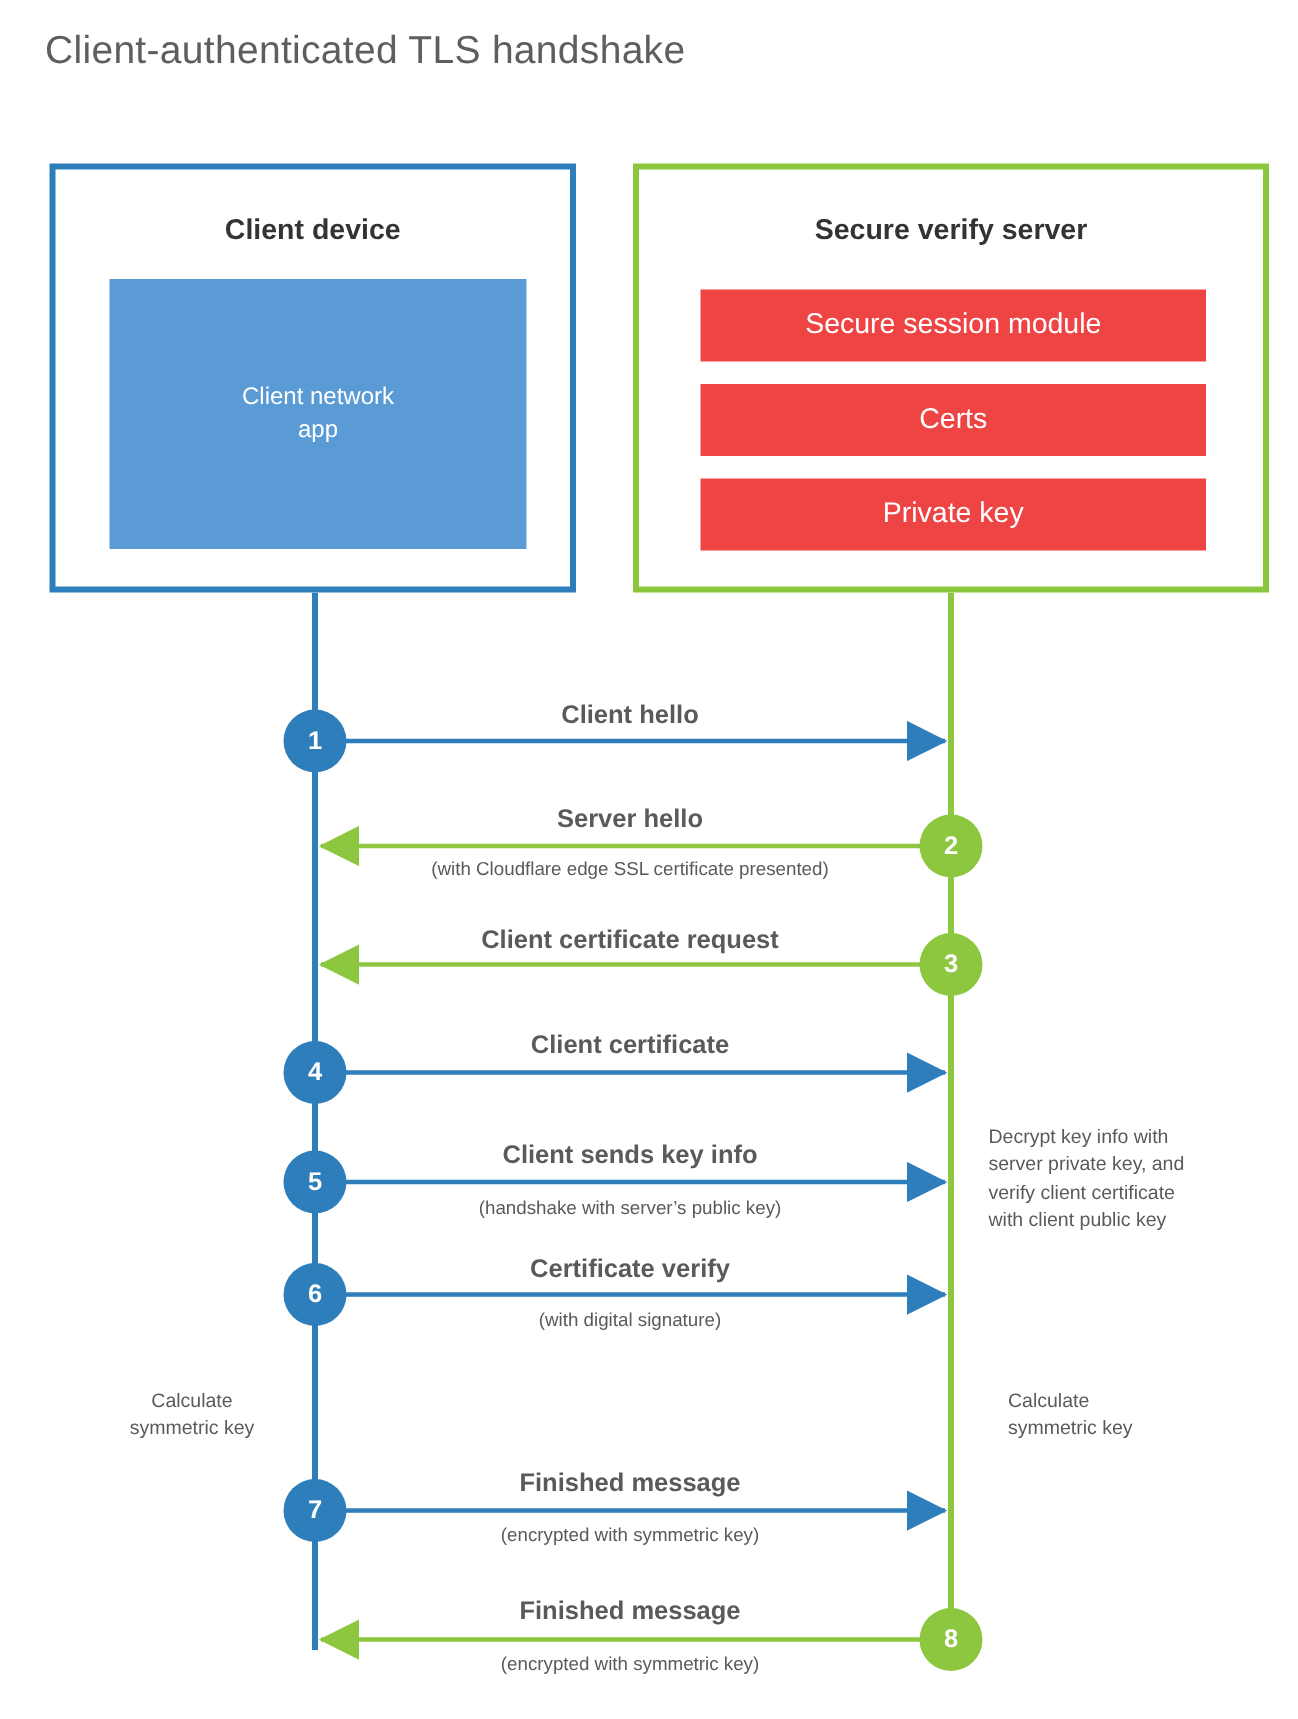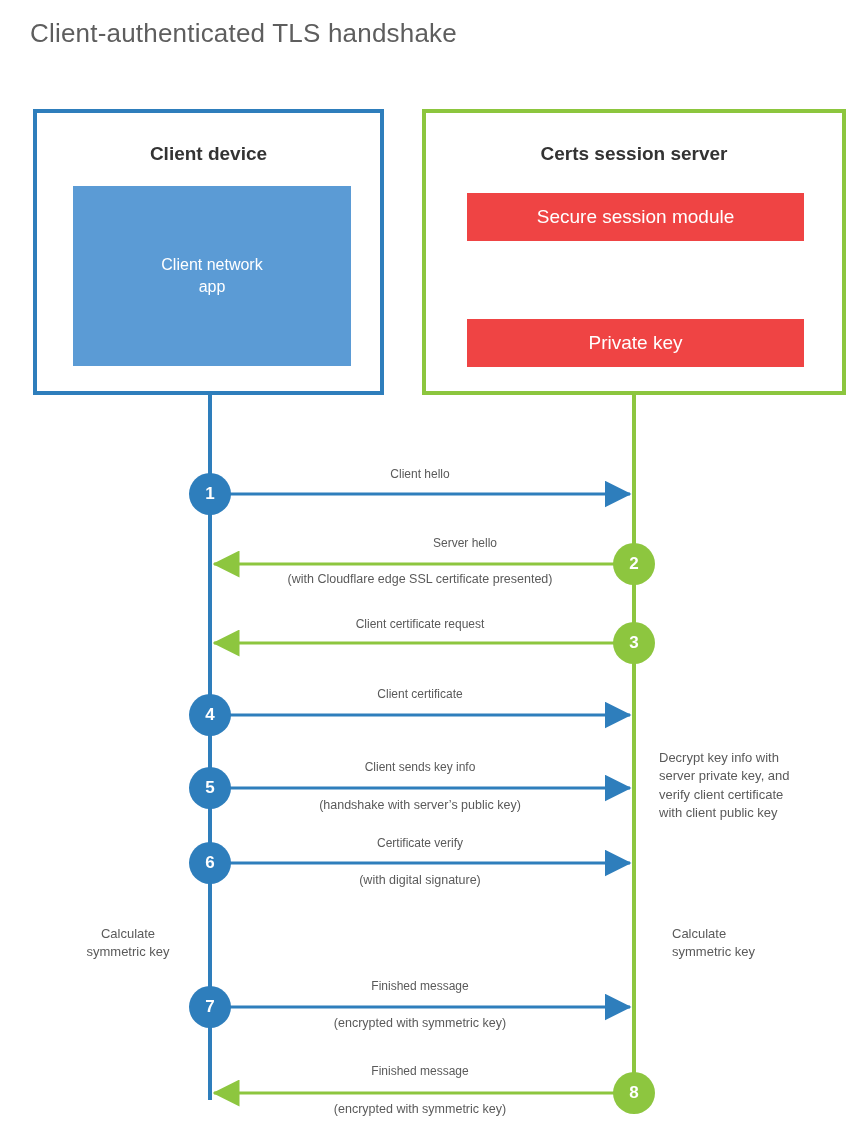--- a/index.html
+++ b/index.html
@@ -51,22 +51,22 @@
     position:absolute;width:42px;height:42px;border-radius:50%;
     display:flex;align-items:center;justify-content:center;
     color:#ffffff;font-size:17px;font-weight:bold;
     transform:translate(-50%,-50%);
   }
   .step-circle.blue{background:#2e7ebc;}
   .step-circle.green{background:#8dc63f;}
 
   
   .msg-label{
-    position:absolute;text-align:center;font-size:12px;color:#5a5a5a;
-    transform:translateX(-50%);white-space:nowrap;
+    position:absolute;text-align:center;font-size:17px;color:#5a5a5a;
+    transform:translateX(-50%);white-space:nowrap;font-weight:bold;
   }
   .msg-sub{
     position:absolute;text-align:center;font-size:12.5px;color:#5a5a5a;
     transform:translateX(-50%);white-space:nowrap;
   }
 
   
   .side-note{
     position:absolute;font-size:13px;line-height:1.42;color:#5a5a5a;
     white-space:pre-line;
@@ -102,37 +102,38 @@
   <line x1="634" y1="1093" x2="214" y2="1093" stroke="#8dc63f" stroke-width="3" marker-end="url(#arrow-green)"></line>
 </svg>
 
 <div class="entity-box client">
   <div class="entity-title">Client device</div>
   <div class="client-app">Client network
 app</div>
 </div>
 
 <div class="entity-box server">
-  <div class="entity-title">Certs session server</div>
+  <div class="entity-title">Secure verify server</div>
   <div class="server-bar b0">Secure session module</div>
+  <div class="server-bar b1">Certs</div>
   <div class="server-bar b2">Private key</div>
 </div>
 
 <div class="step-circle blue" style="left:210px;top:494px;">1</div>
 <div class="step-circle green" style="left:634px;top:564px;">2</div>
 <div class="step-circle green" style="left:634px;top:643px;">3</div>
 <div class="step-circle blue" style="left:210px;top:715px;">4</div>
 <div class="step-circle blue" style="left:210px;top:788px;">5</div>
 <div class="step-circle blue" style="left:210px;top:863px;">6</div>
 <div class="step-circle blue" style="left:210px;top:1007px;">7</div>
 <div class="step-circle green" style="left:634px;top:1093px;">8</div>
 
 <div class="msg-label" style="left:420px;top:467px;">Client hello</div>
 
-<div class="msg-label" style="left:420px;top:536px;margin-left:45px;">Server hello</div>
+<div class="msg-label" style="left:420px;top:536px;">Server hello</div>
 <div class="msg-sub" style="left:420px;top:572px;">(with Cloudflare edge SSL certificate presented)</div>
 
 <div class="msg-label" style="left:420px;top:617px;">Client certificate request</div>
 
 <div class="msg-label" style="left:420px;top:687px;">Client certificate</div>
 
 <div class="msg-label" style="left:420px;top:760px;">Client sends key info</div>
 <div class="msg-sub" style="left:420px;top:798px;">(handshake with server’s public key)</div>
 
 <div class="msg-label" style="left:420px;top:836px;">Certificate verify</div>

